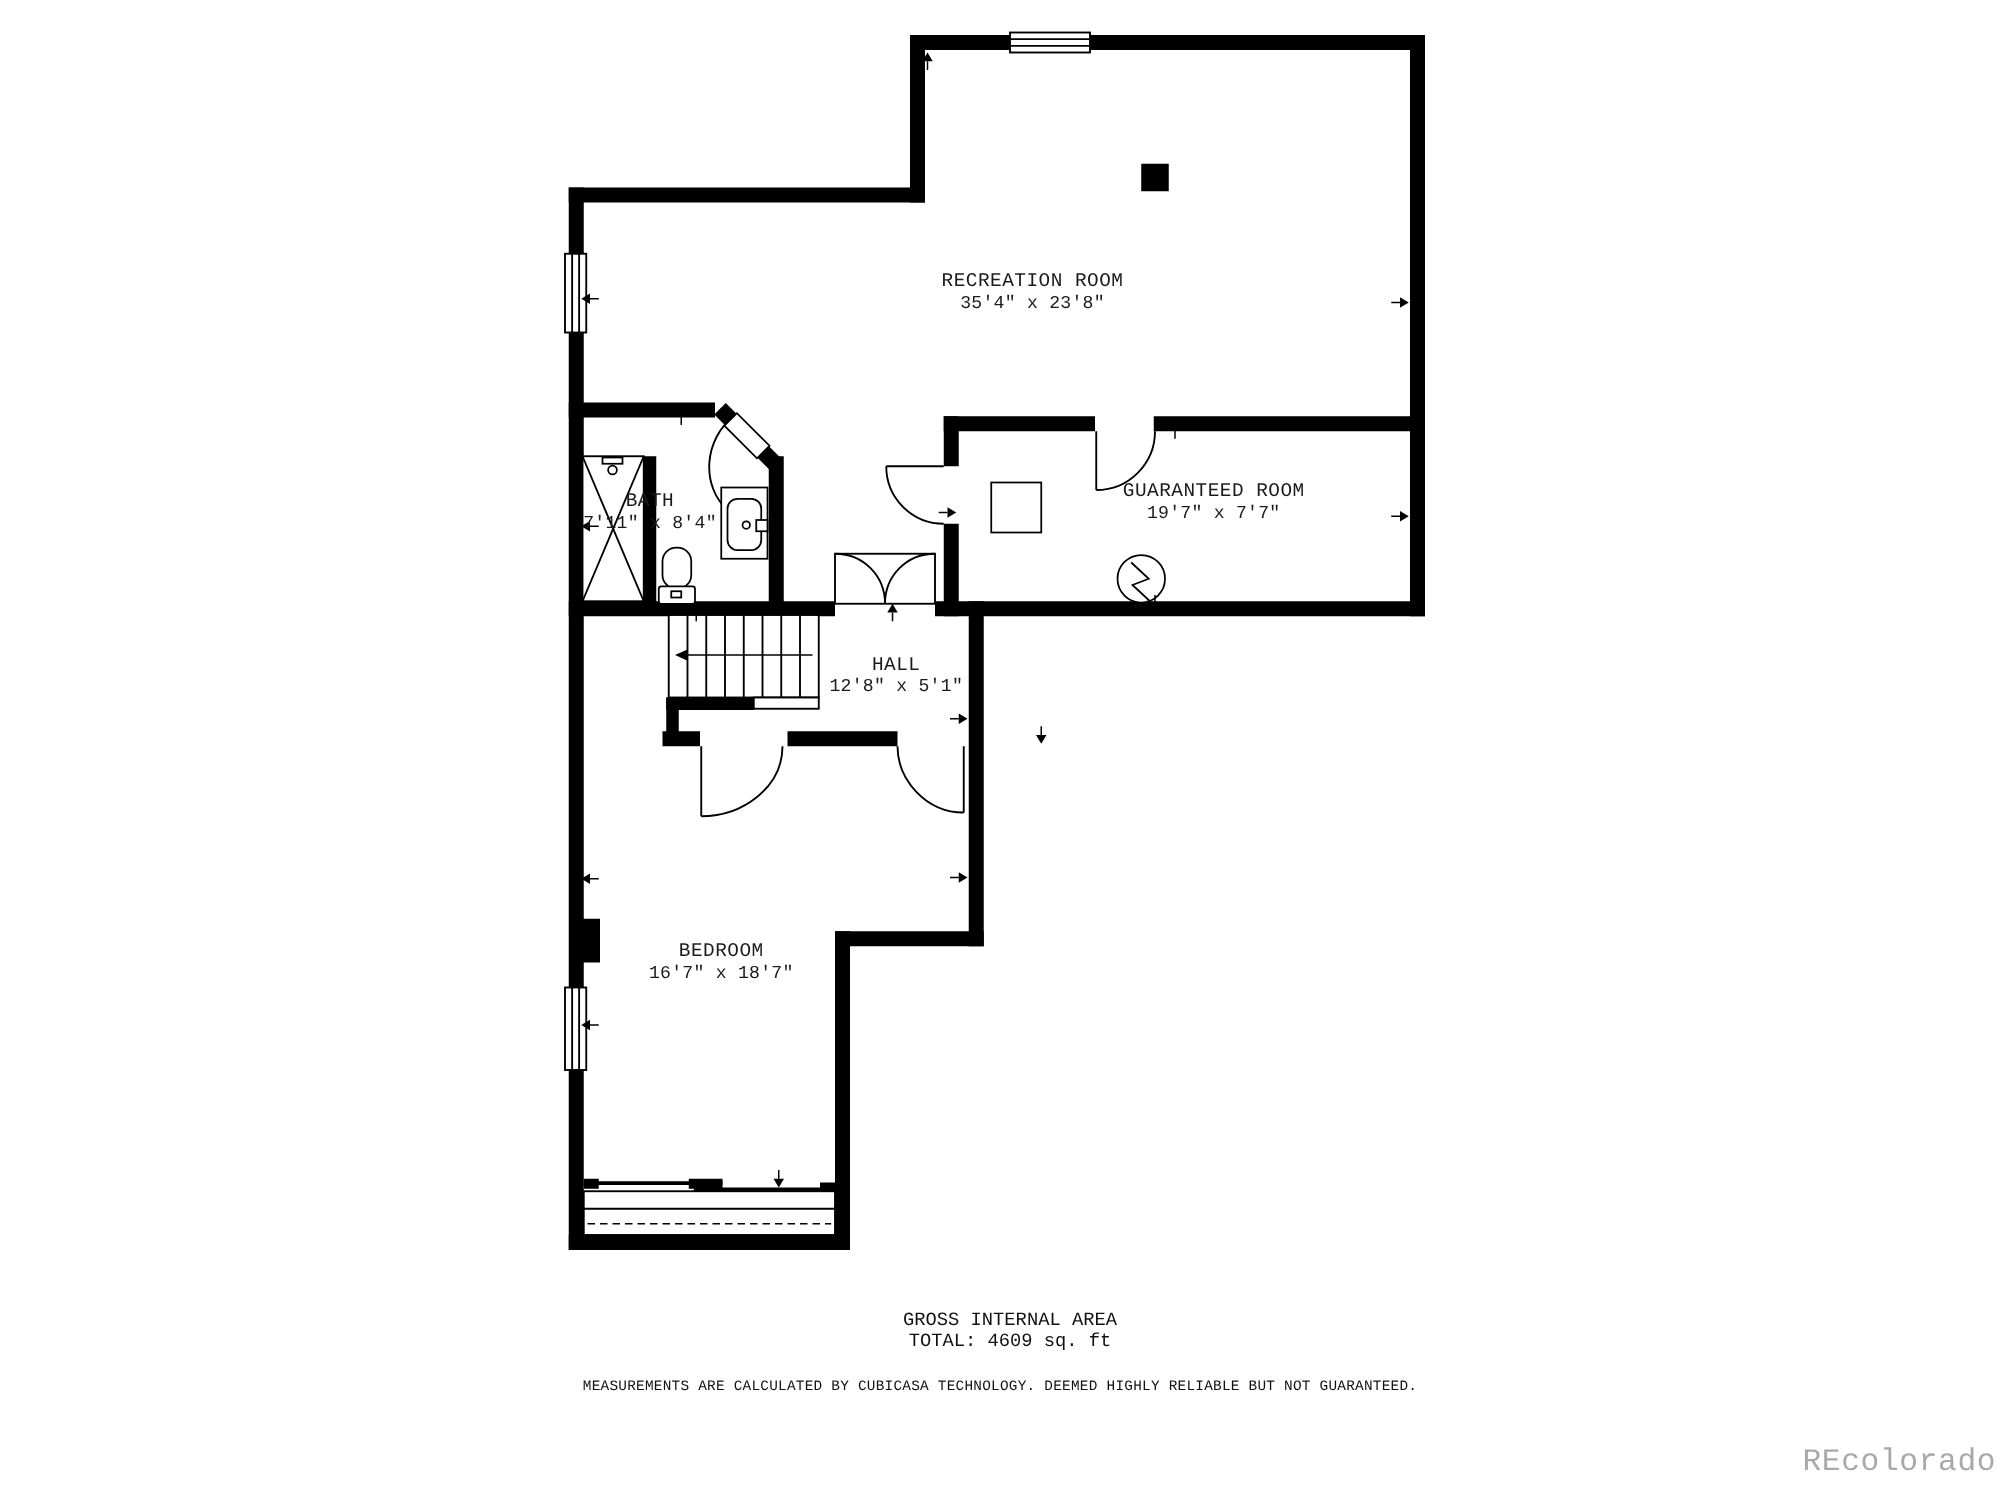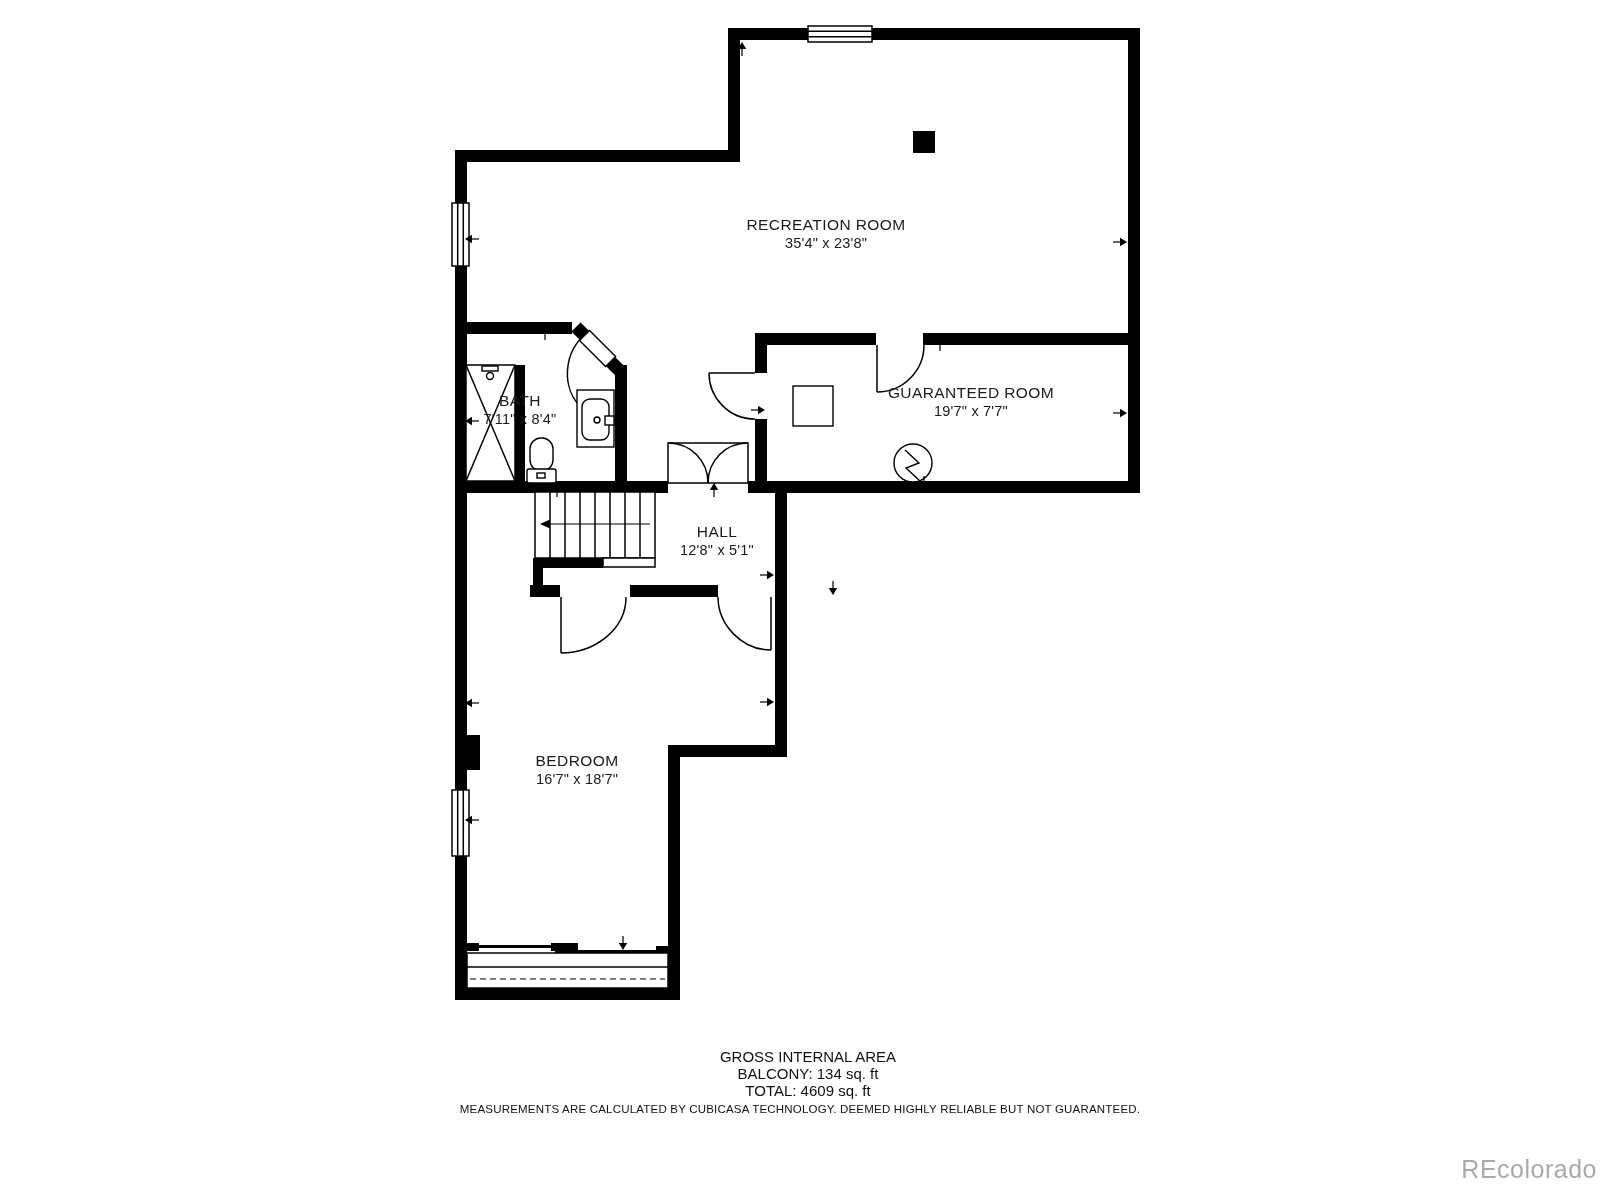--- a/index.html
+++ b/index.html
@@ -1,24 +1,24 @@
 <!DOCTYPE html>
 <html><head>
 <meta charset="utf-8">
 <style>
   html,body{margin:0;padding:0;background:#fff;}
   .canvas{position:relative;width:1600px;height:1200px;background:#fff;overflow:hidden;
-          font-family:Liberation Sans, sans-serif;color:#1c1c1c;}
+          font-family:Liberation Mono, monospace;color:#1c1c1c;}
   .plan-svg{position:absolute;left:0;top:0;}
   .room-label{position:absolute;transform:translateX(-50%);text-align:center;white-space:nowrap;color:#1b1b1b;}
   .room-name{font-size:15.5px;letter-spacing:.4px;}
   .room-dims{font-size:14.5px;margin-top:1px;letter-spacing:.2px;}
   .footer{position:absolute;left:0;right:0;top:1049px;text-align:center;color:#111;}
   .footer .f-line{font-size:15px;line-height:16.8px;margin-left:16px;}
-  .footer .f-disclaimer{font-size:11.5px;line-height:15px;margin-top:3px;letter-spacing:.2px;}
+  .footer .f-disclaimer{font-size:11.5px;line-height:15px;margin-top:19px;letter-spacing:.2px;}
   .watermark{position:absolute;right:3px;top:1155px;font-size:25px;color:#a9a9a9;letter-spacing:.5px;}
   .wall{fill:#000;stroke:none;}
   .thin{fill:none;stroke:#000;stroke-width:1.5;}
   .thinw{fill:#fff;stroke:#000;stroke-width:1.5;}
   .fix{fill:#fff;stroke:#000;stroke-width:1.4;}
 </style>
 </head>
 <body>
 
 <div class="canvas">
@@ -198,20 +198,19 @@
     <div class="room-name">HALL</div>
     <div class="room-dims">12'8" x 5'1"</div>
   </div>
   <div class="room-label" style="left:577px;top:752px">
     <div class="room-name">BEDROOM</div>
     <div class="room-dims">16'7" x 18'7"</div>
   </div>
 
   <div class="footer">
     <div class="f-line">GROSS INTERNAL AREA</div>
-    <div class="f-line">BALCONY: 134 sq. ft</div>
     <div class="f-line">TOTAL: 4609 sq. ft</div>
     <div class="f-disclaimer">MEASUREMENTS ARE CALCULATED BY CUBICASA TECHNOLOGY. DEEMED HIGHLY RELIABLE BUT NOT GUARANTEED.</div>
   </div>
 
   <div class="watermark">REcolorado</div>
 
 </div>
 
 </body></html>

